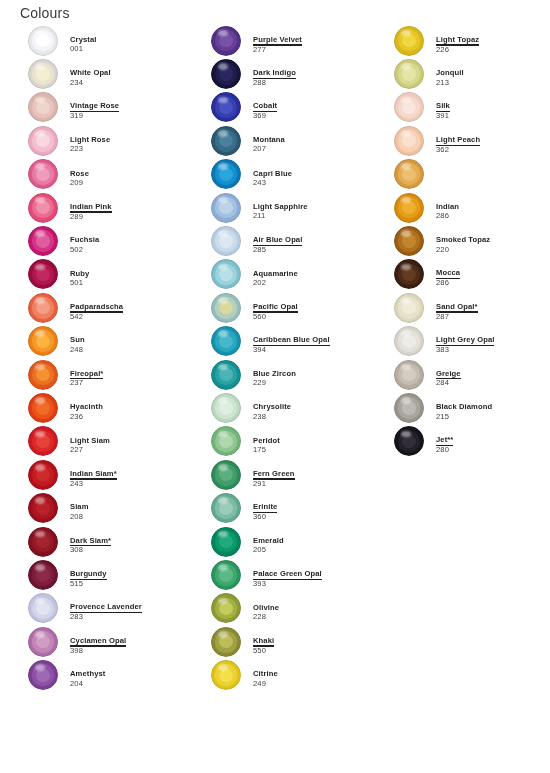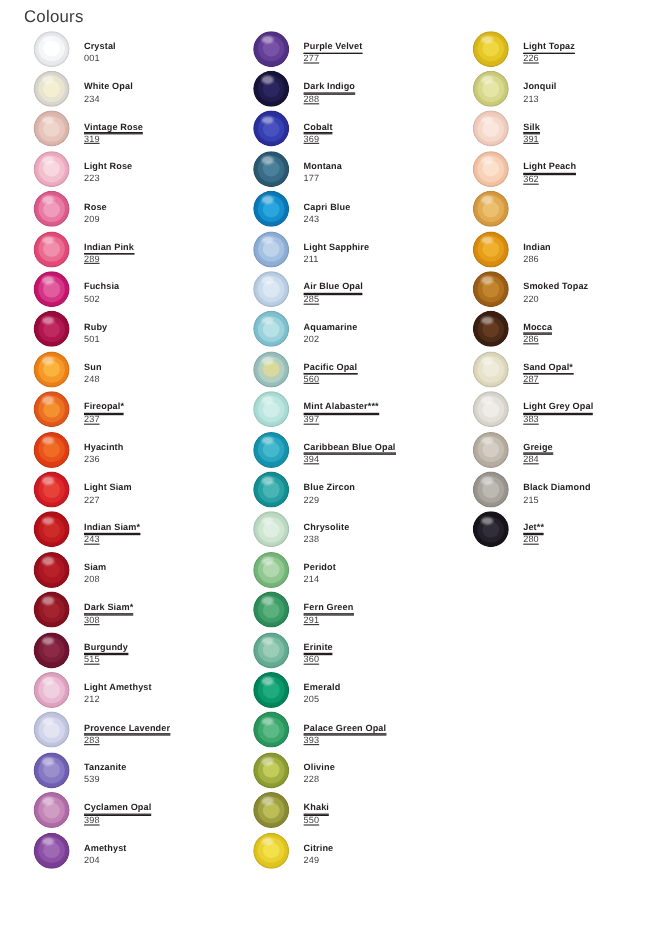--- a/index.html
+++ b/index.html
@@ -126,21 +126,20 @@
   }
   .color-row.underlined .cname {
     border-bottom: 0.8px solid #231f20;
     padding-bottom: 0.5px;
   }
   .color-row.underlined .cnum {
     border-top: 0.8px solid #231f20;
     margin-top: -0.8px;
     width: 100%;
     box-sizing: border-box;
-    text-decoration: underline;
   }
 </style>
 </head>
 <body>
 
 <div id="page">
 
   <div class="page-title">Colours</div>
 
   <div class="columns">
@@ -242,20 +241,33 @@
             <div class="facet-ring" style="background: rgb(176, 23, 80);"></div>
             <div class="facet-table" style="background: rgb(192, 41, 95);"></div>
             <div class="glint"></div>
             <div class="rim"></div>
           </div>
           <div class="labels">
             <div><span class="cname">Ruby</span></div>
             <div class="cnum">501</div>
           </div>
         </div>
+        <div class="color-row underlined">
+          <div class="stone">
+            <div class="facet-outer" style="background: rgb(232, 96, 63);"></div>
+            <div class="facet-ring" style="background: rgb(239, 128, 98);"></div>
+            <div class="facet-table" style="background: rgb(244, 157, 131);"></div>
+            <div class="glint"></div>
+            <div class="rim"></div>
+          </div>
+          <div class="labels">
+            <div><span class="cname">Padparadscha</span></div>
+            <div class="cnum">542</div>
+          </div>
+        </div>
         <div class="color-row">
           <div class="stone">
             <div class="facet-outer" style="background: rgb(237, 128, 23);"></div>
             <div class="facet-ring" style="background: rgb(245, 154, 42);"></div>
             <div class="facet-table" style="background: rgb(250, 180, 61);"></div>
             <div class="glint"></div>
             <div class="rim"></div>
           </div>
           <div class="labels">
             <div><span class="cname">Sun</span></div>
@@ -346,59 +358,33 @@
             <div class="facet-ring" style="background: rgb(125, 30, 59);"></div>
             <div class="facet-table" style="background: rgb(139, 41, 71);"></div>
             <div class="glint"></div>
             <div class="rim"></div>
           </div>
           <div class="labels">
             <div><span class="cname">Burgundy</span></div>
             <div class="cnum">515</div>
           </div>
         </div>
-        <div class="color-row">
-          <div class="stone">
-            <div class="facet-outer" style="background: rgb(223, 162, 192);"></div>
-            <div class="facet-ring" style="background: rgb(233, 186, 210);"></div>
-            <div class="facet-table" style="background: rgb(240, 207, 224);"></div>
-            <div class="glint"></div>
-            <div class="rim"></div>
-          </div>
-          <div class="labels">
-            <div><span class="cname">Light Amethyst</span></div>
-            <div class="cnum">212</div>
-          </div>
-        </div>
         <div class="color-row underlined">
           <div class="stone">
             <div class="facet-outer" style="background: rgb(194, 197, 224);"></div>
             <div class="facet-ring" style="background: rgb(211, 214, 234);"></div>
             <div class="facet-table" style="background: rgb(226, 228, 242);"></div>
             <div class="glint"></div>
             <div class="rim"></div>
           </div>
           <div class="labels">
             <div><span class="cname">Provence Lavender</span></div>
             <div class="cnum">283</div>
           </div>
         </div>
-        <div class="color-row">
-          <div class="stone">
-            <div class="facet-outer" style="background: rgb(112, 96, 180);"></div>
-            <div class="facet-ring" style="background: rgb(134, 120, 194);"></div>
-            <div class="facet-table" style="background: rgb(154, 142, 205);"></div>
-            <div class="glint"></div>
-            <div class="rim"></div>
-          </div>
-          <div class="labels">
-            <div><span class="cname">Tanzanite</span></div>
-            <div class="cnum">539</div>
-          </div>
-        </div>
         <div class="color-row underlined">
           <div class="stone">
             <div class="facet-outer" style="background: rgb(176, 108, 168);"></div>
             <div class="facet-ring" style="background: rgb(193, 133, 182);"></div>
             <div class="facet-table" style="background: rgb(207, 156, 195);"></div>
             <div class="glint"></div>
             <div class="rim"></div>
           </div>
           <div class="labels">
             <div><span class="cname">Cyclamen Opal</span></div>
@@ -462,21 +448,21 @@
         <div class="color-row">
           <div class="stone">
             <div class="facet-outer" style="background: rgb(43, 89, 114);"></div>
             <div class="facet-ring" style="background: rgb(57, 108, 135);"></div>
             <div class="facet-table" style="background: rgb(74, 128, 155);"></div>
             <div class="glint"></div>
             <div class="rim"></div>
           </div>
           <div class="labels">
             <div><span class="cname">Montana</span></div>
-            <div class="cnum">177</div>
+            <div class="cnum">207</div>
           </div>
         </div>
         <div class="color-row">
           <div class="stone">
             <div class="facet-outer" style="background: rgb(10, 120, 184);"></div>
             <div class="facet-ring" style="background: rgb(22, 144, 205);"></div>
             <div class="facet-table" style="background: rgb(42, 165, 221);"></div>
             <div class="glint"></div>
             <div class="rim"></div>
           </div>
@@ -532,33 +518,20 @@
             <div class="glint"></div>
             <div class="rim"></div>
           </div>
           <div class="labels">
             <div><span class="cname">Pacific Opal</span></div>
             <div class="cnum">560</div>
           </div>
         </div>
         <div class="color-row underlined">
           <div class="stone">
-            <div class="facet-outer" style="background: rgb(169, 221, 212);"></div>
-            <div class="facet-ring" style="background: rgb(187, 229, 222);"></div>
-            <div class="facet-table" style="background: rgb(207, 238, 233);"></div>
-            <div class="glint"></div>
-            <div class="rim"></div>
-          </div>
-          <div class="labels">
-            <div><span class="cname">Mint Alabaster***</span></div>
-            <div class="cnum">397</div>
-          </div>
-        </div>
-        <div class="color-row underlined">
-          <div class="stone">
             <div class="facet-outer" style="background: rgb(21, 147, 174);"></div>
             <div class="facet-ring" style="background: rgb(43, 166, 191);"></div>
             <div class="facet-table" style="background: rgb(70, 184, 205);"></div>
             <div class="glint"></div>
             <div class="rim"></div>
           </div>
           <div class="labels">
             <div><span class="cname">Caribbean Blue Opal</span></div>
             <div class="cnum">394</div>
           </div>
@@ -592,21 +565,21 @@
         <div class="color-row">
           <div class="stone">
             <div class="facet-outer" style="background: rgb(116, 182, 121);"></div>
             <div class="facet-ring" style="background: rgb(145, 199, 146);"></div>
             <div class="facet-table" style="background: rgb(176, 215, 173);"></div>
             <div class="glint"></div>
             <div class="rim"></div>
           </div>
           <div class="labels">
             <div><span class="cname">Peridot</span></div>
-            <div class="cnum">214</div>
+            <div class="cnum">175</div>
           </div>
         </div>
         <div class="color-row underlined">
           <div class="stone">
             <div class="facet-outer" style="background: rgb(46, 141, 90);"></div>
             <div class="facet-ring" style="background: rgb(65, 157, 105);"></div>
             <div class="facet-table" style="background: rgb(90, 175, 125);"></div>
             <div class="glint"></div>
             <div class="rim"></div>
           </div>

